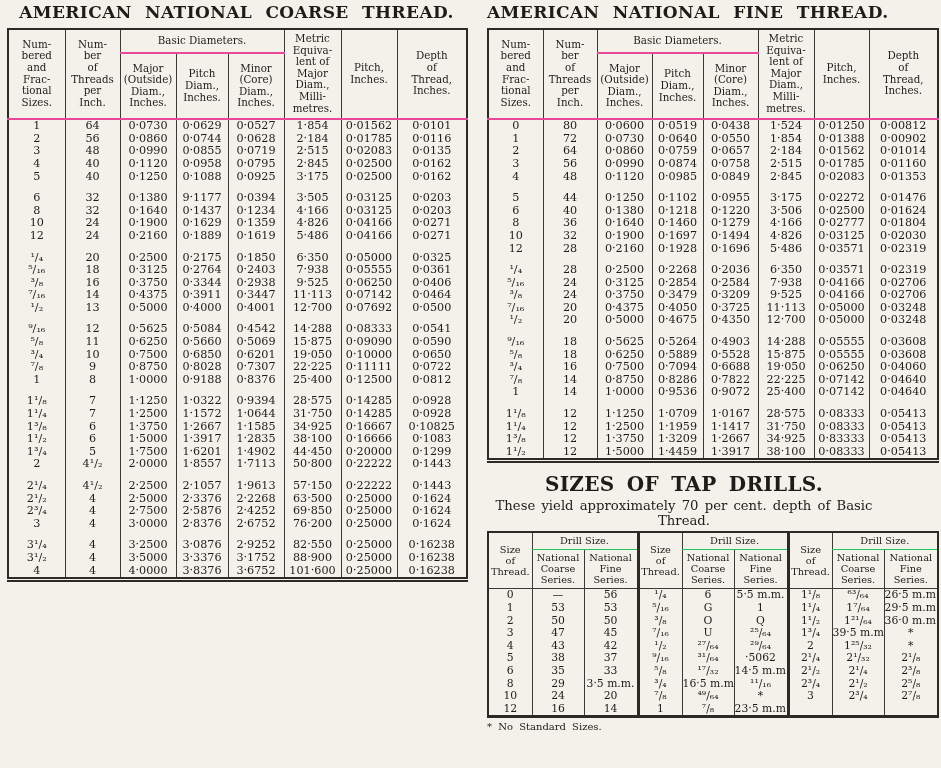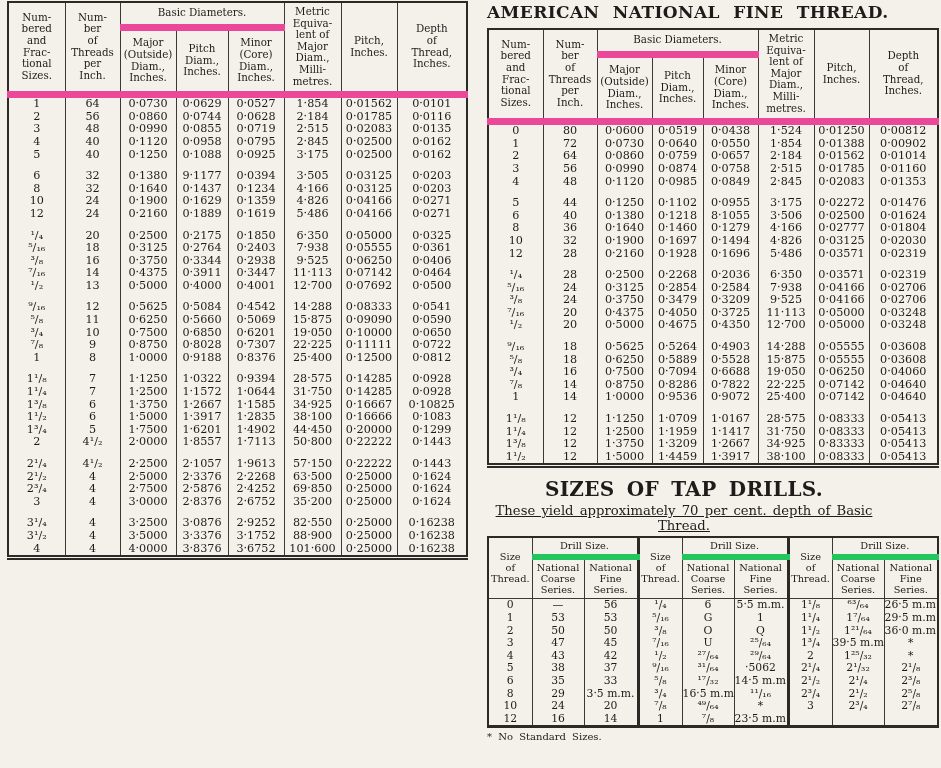--- a/index.html
+++ b/index.html
@@ -26,64 +26,65 @@
     border:2px solid #2b2a27;border-bottom:5px double #2b2a27;
   }
   table.thread th,table.thread td{
     border-left:1px solid #3a3935;
     padding:0;font-weight:normal;
   }
   table.thread thead th{
     font-size:10.3px;line-height:11.6px;text-align:center;
     vertical-align:middle;white-space:pre-line;
     padding:3px 1px 4px;
-    border-bottom:7px solid #ec4899;
+    border-bottom:2px solid #ec4899;
   }
   table.thread tbody td{
     font-size:11.2px;line-height:12.6px;height:12.6px;
     text-align:center;vertical-align:middle;overflow:hidden;
     white-space:nowrap;
   }
   table.thread tbody tr.gap td{height:9px;}
 
   .tap-block{margin-top:9px;}
   .tap-title{
     margin:0 0 2px;font-size:20px;font-weight:700;text-align:center;
     word-spacing:5px;letter-spacing:.3px;
   }
   .tap-subtitle{
-    margin:0 0 3px;font-size:13.2px;text-align:center;word-spacing:2px;text-decoration:underline;
+    margin:0 0 3px;font-size:13.2px;text-align:center;word-spacing:2px;
   }
   table.tapt{
     width:100%;border-collapse:collapse;table-layout:fixed;
     border:2px solid #2b2a27;border-bottom:3px solid #2b2a27;
   }
   table.tapt th,table.tapt td{
     border-left:1px solid #3a3935;padding:0;font-weight:normal;
   }
   table.tapt th.sec-start,table.tapt td:nth-child(4),table.tapt td:nth-child(7){
     border-left:3px solid #2b2a27;
   }
   table.tapt thead th{
     font-size:9.8px;line-height:11px;text-align:center;vertical-align:middle;
     white-space:pre-line;padding:2px 1px 3px;border-bottom:1px solid #3a3935;
   }
-  table.tapt thead th.drill{border-bottom:6px solid #22c55e;}
+  table.tapt thead th.drill{border-bottom:1px solid #22c55e;}
   table.tapt tbody td{
     font-size:10.8px;line-height:12.6px;height:12.6px;text-align:center;
     vertical-align:middle;white-space:nowrap;overflow:hidden;
   }
   .footnote{margin:3px 0 0;font-size:10px;text-align:left;word-spacing:3px;}
 </style>
 </head>
 <body>
 
 <div class="page">
 
   <section class="col left">
+    <h1 class="big-title">AMERICAN NATIONAL COARSE THREAD.</h1>
     <table class="thread">
       <colgroup>
         <col style="width:57px">
           <col style="width:55px">
           <col style="width:56px">
           <col style="width:52px">
         <col style="width:56px">
           <col style="width:57px">
           <col style="width:56px">
           <col style="width:70px">
@@ -461,21 +462,21 @@
             <td>69·850</td>
             <td>0·25000</td>
             <td>0·1624</td>
           </tr>
           <tr>
             <td>3</td>
             <td>4</td>
             <td>3·0000</td>
             <td>2·8376</td>
             <td>2·6752</td>
-            <td>35·200</td>
+            <td>76·200</td>
             <td>0·25000</td>
             <td>0·1624</td>
           </tr>
           <tr class="gap">
             <td></td>
             <td></td>
             <td></td>
             <td></td>
             <td></td>
             <td></td>
@@ -641,21 +642,21 @@
             <td>0·0955</td>
             <td>3·175</td>
             <td>0·02272</td>
             <td>0·01476</td>
           </tr>
           <tr>
             <td>6</td>
             <td>40</td>
             <td>0·1380</td>
             <td>0·1218</td>
-            <td>8·1055</td>
+            <td>0·1220</td>
             <td>3·506</td>
             <td>0·02500</td>
             <td>0·01624</td>
           </tr>
           <tr>
             <td>8</td>
             <td>36</td>
             <td>0·1640</td>
             <td>0·1460</td>
             <td>0·1279</td>

